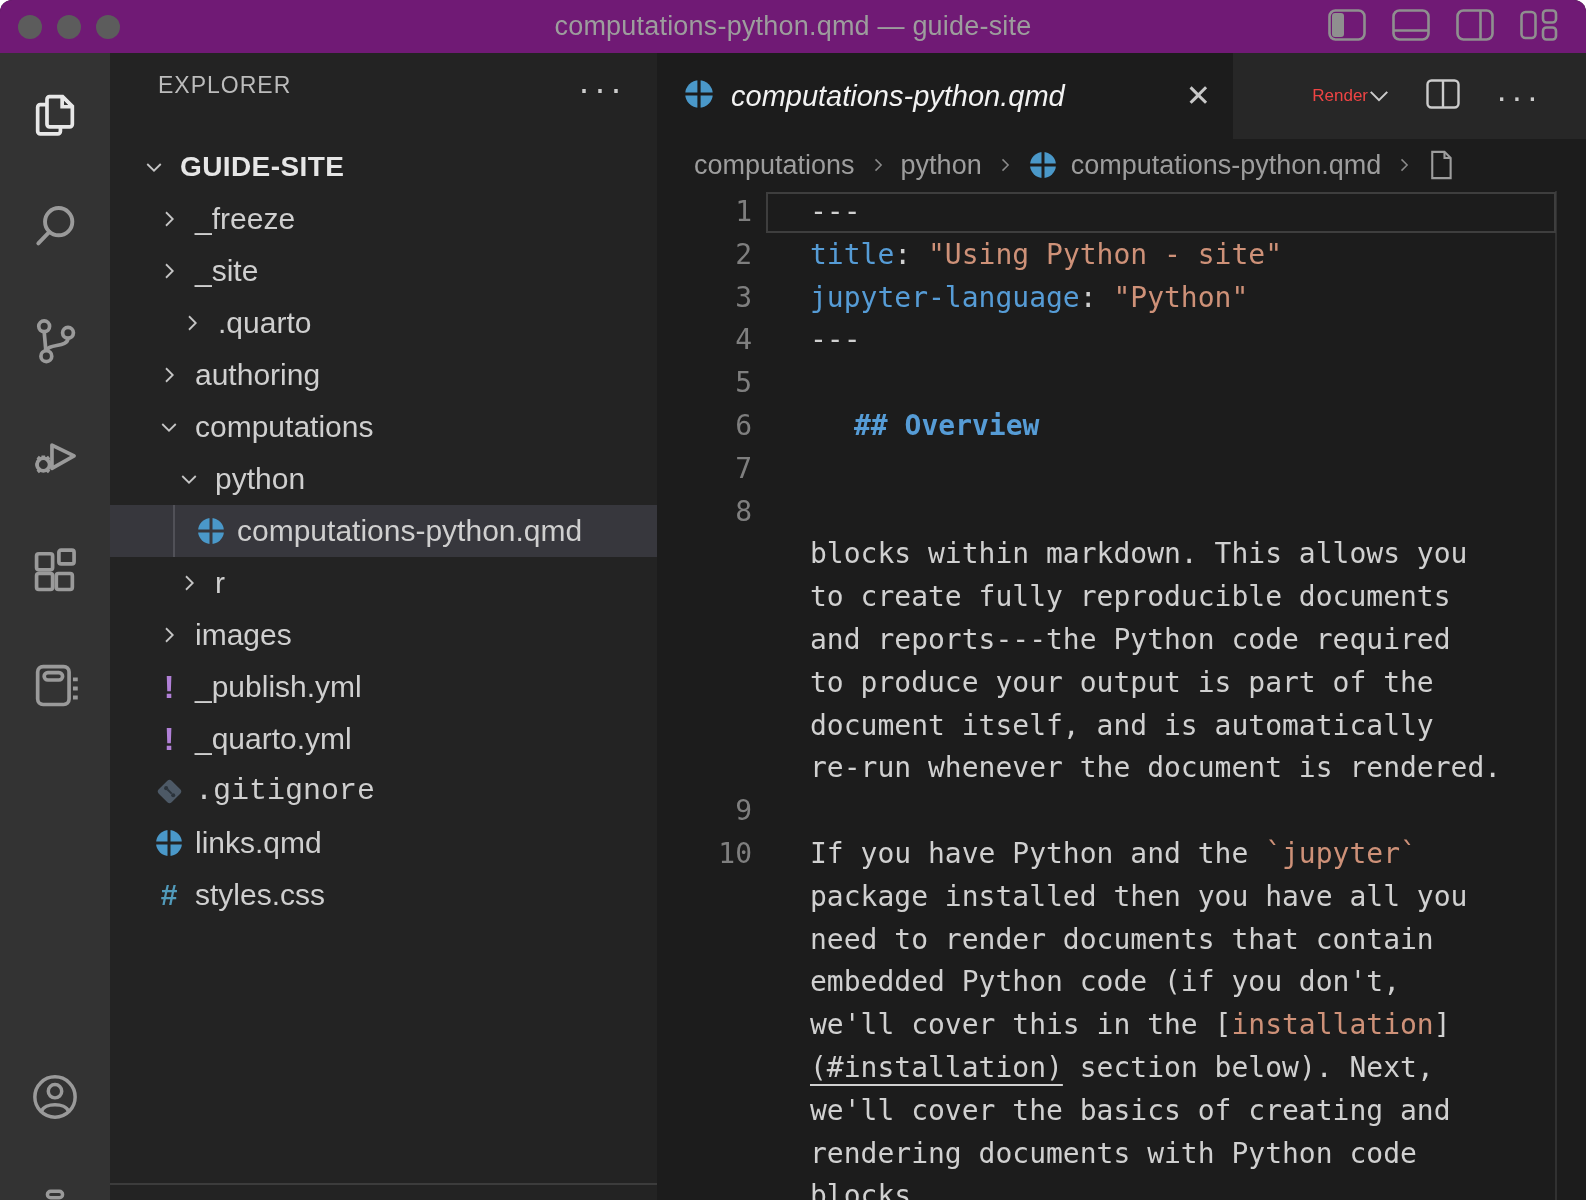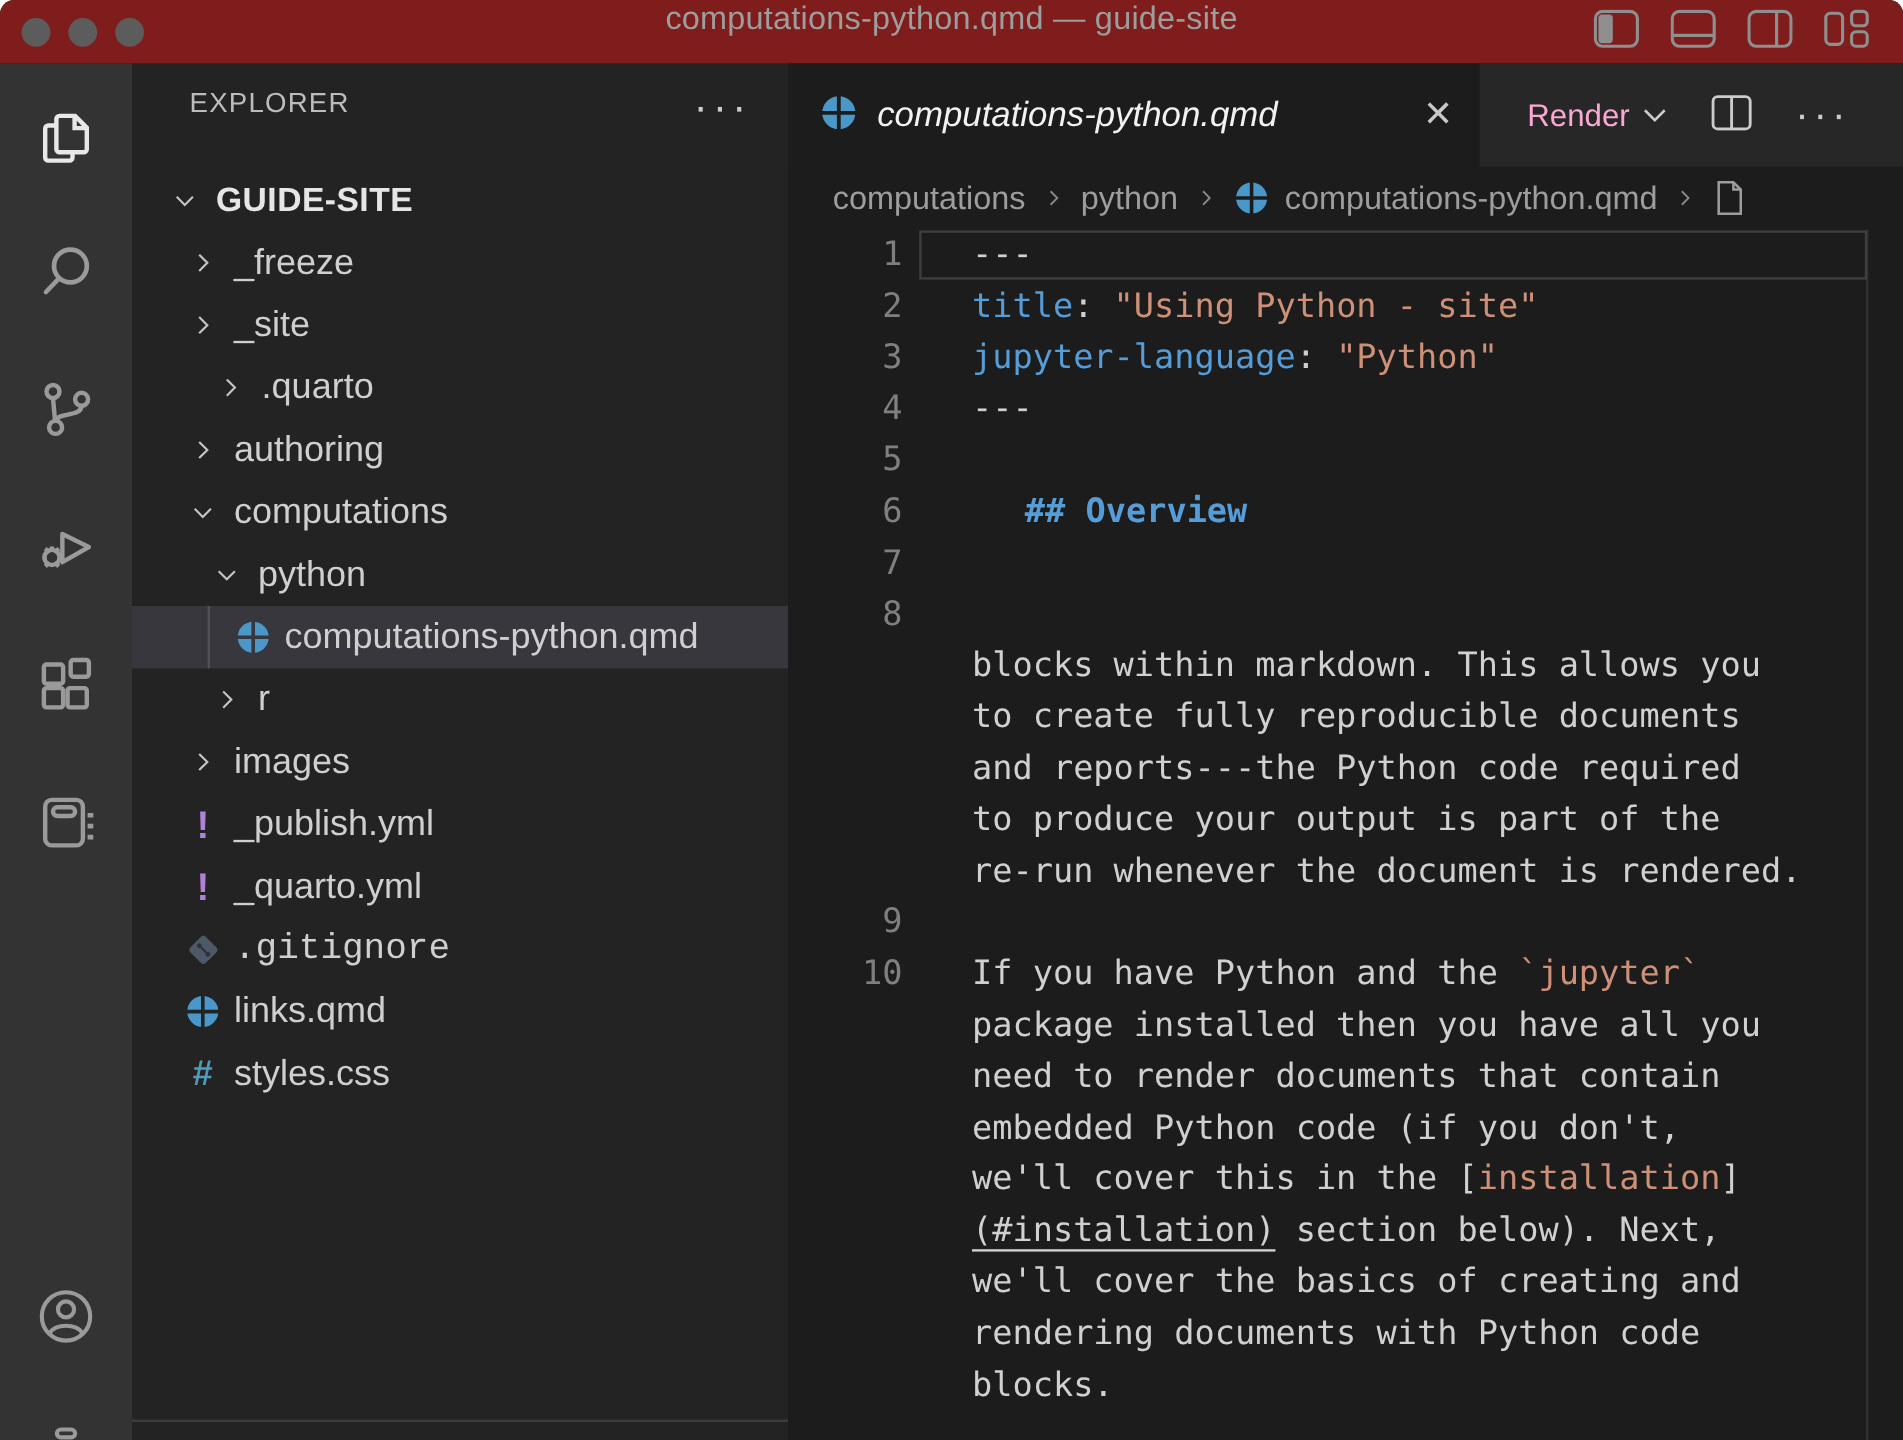--- a/index.html
+++ b/index.html
@@ -3,22 +3,22 @@
 <meta charset="utf-8">
 <style>
   html,body{margin:0;padding:0;background:#ffffff;}
   body{width:1586px;height:1200px;overflow:hidden;
        font-family:"Liberation Sans","DejaVu Sans",sans-serif;
        -webkit-font-smoothing:antialiased;}
   .window{width:1586px;height:1200px;border-radius:12px 12px 0 0;overflow:hidden;
           background:#1c1c1c;display:flex;flex-direction:column;}
 
   
-  .titlebar{height:53px;flex:none;background:#7f1d1d;position:relative;
-            display:flex;align-items:flex-start;}
+  .titlebar{height:53px;flex:none;background:#701a75;position:relative;
+            display:flex;align-items:center;}
   .lights{position:absolute;left:18px;top:0;bottom:0;display:flex;align-items:center;gap:15px;}
   .light{width:24px;height:24px;border-radius:50%;background:#5c5c5c;}
   .win-title{margin:0 auto;color:#9d9d9d;font-size:27px;font-weight:500;letter-spacing:.2px;}
   .layout-icons{position:absolute;right:26px;top:0;bottom:0;display:flex;align-items:center;gap:26px;}
 
   
   .main{flex:1;display:flex;min-height:0;}
 
   
   .activitybar{width:110px;flex:none;background:#333333;position:relative;}
@@ -40,21 +40,21 @@
                display:flex;align-items:center;padding-top:26px;font-size:28px;font-weight:700;color:#cccccc;}
 
   
   .editor{flex:1;display:flex;flex-direction:column;background:#1c1c1c;position:relative;min-width:0;}
   .tabbar{height:86px;flex:none;background:#272727;display:flex;align-items:stretch;}
   .tab{width:528px;flex:none;background:#1c1c1c;display:flex;align-items:center;
        padding:0 22px 0 26px;gap:16px;}
   .tab-label{font-style:italic;font-size:29px;color:#f2f2f2;white-space:nowrap;}
   .tab-close{margin-left:auto;color:#c8c8c8;font-size:30px;line-height:1;}
   .tab-actions{margin-left:auto;display:flex;align-items:center;gap:36px;padding-right:44px;}
-  .render-btn{display:flex;align-items:center;gap:10px;color:#f9a8d4;font-size:26px;}
+  .render-btn{display:flex;align-items:center;color:#ef4444;font-size:17px;}
   .more-dots{color:#cccccc;font-size:34px;letter-spacing:4px;line-height:1;}
 
   .breadcrumb{height:52px;flex:none;display:flex;align-items:center;padding-left:37px;
               color:#9d9d9d;font-size:27px;gap:13px;white-space:nowrap;}
   .crumb{cursor:pointer;}
   .crumb-sep{display:flex;align-items:center;}
 
   .code{flex:1;position:relative;font-family:"DejaVu Sans Mono","Liberation Mono",monospace;
         font-size:28px;line-height:42.8px;overflow:hidden;}
   .vline{position:absolute;left:898px;top:0;bottom:0;width:2px;background:#313131;}
@@ -373,20 +373,21 @@
           <div class="cline"><div class="gut">3</div><div class="ctxt"><span class="s-key">jupyter-language</span><span class="s-plain">: </span><span class="s-str">"Python"</span></div></div>
           <div class="cline"><div class="gut">4</div><div class="ctxt"><span class="s-plain">---</span></div></div>
           <div class="cline"><div class="gut">5</div><div class="ctxt"></div></div>
           <div class="cline"><div class="gut">6</div><div class="ctxt"><span class="s-head">## Overview</span></div></div>
           <div class="cline"><div class="gut">7</div><div class="ctxt"></div></div>
           <div class="cline"><div class="gut">8</div></div>
           <div class="cline"><div class="gut"></div><div class="ctxt"><span class="s-plain">blocks within markdown. This allows you</span></div></div>
           <div class="cline"><div class="gut"></div><div class="ctxt"><span class="s-plain">to create fully reproducible documents</span></div></div>
           <div class="cline"><div class="gut"></div><div class="ctxt"><span class="s-plain">and reports---the Python code required</span></div></div>
           <div class="cline"><div class="gut"></div><div class="ctxt"><span class="s-plain">to produce your output is part of the</span></div></div>
+          <div class="cline"><div class="gut"></div><div class="ctxt"><span class="s-plain">document itself, and is automatically</span></div></div>
           <div class="cline"><div class="gut"></div><div class="ctxt"><span class="s-plain">re-run whenever the document is rendered.</span></div></div>
           <div class="cline"><div class="gut">9</div><div class="ctxt"></div></div>
           <div class="cline"><div class="gut">10</div><div class="ctxt"><span class="s-plain">If you have Python and the </span><span class="s-code">`jupyter`</span></div></div>
           <div class="cline"><div class="gut"></div><div class="ctxt"><span class="s-plain">package installed then you have all you</span></div></div>
           <div class="cline"><div class="gut"></div><div class="ctxt"><span class="s-plain">need to render documents that contain</span></div></div>
           <div class="cline"><div class="gut"></div><div class="ctxt"><span class="s-plain">embedded Python code (if you don't,</span></div></div>
           <div class="cline"><div class="gut"></div><div class="ctxt"><span class="s-plain">we'll cover this in the [</span><span class="s-linkname">installation</span><span class="s-plain">]</span></div></div>
           <div class="cline"><div class="gut"></div><div class="ctxt"><span class="s-link">(#installation)</span><span class="s-plain"> section below). Next,</span></div></div>
           <div class="cline"><div class="gut"></div><div class="ctxt"><span class="s-plain">we'll cover the basics of creating and</span></div></div>
           <div class="cline"><div class="gut"></div><div class="ctxt"><span class="s-plain">rendering documents with Python code</span></div></div>

